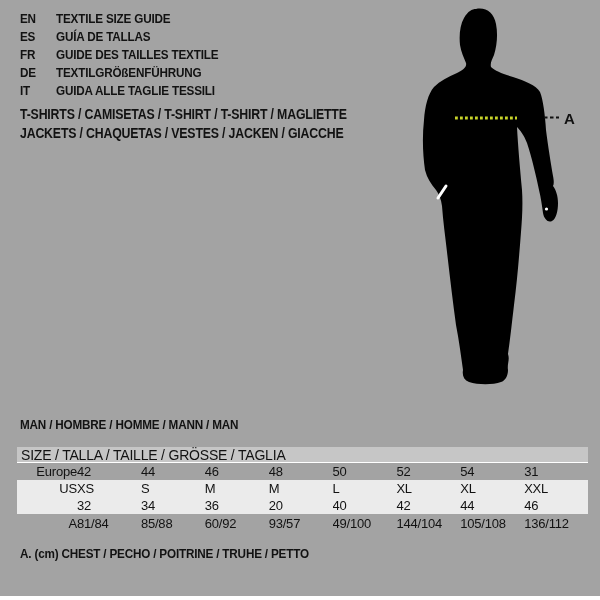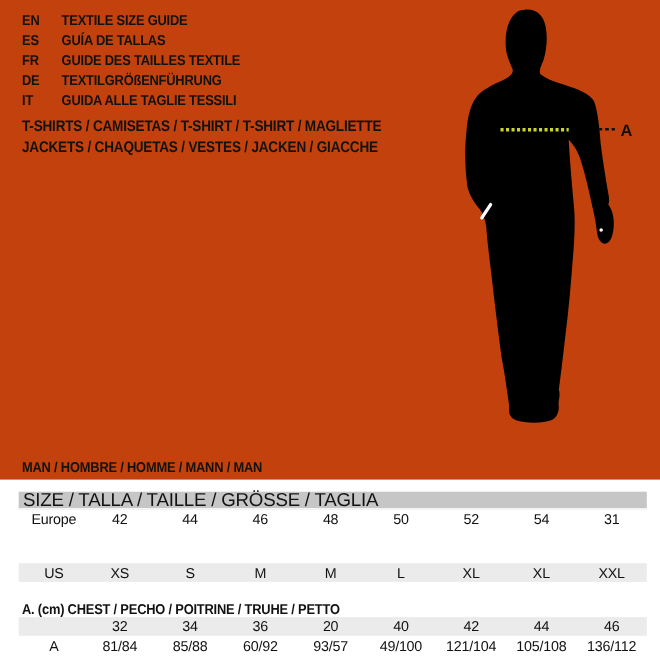--- a/index.html
+++ b/index.html
@@ -1,21 +1,21 @@
 <!DOCTYPE html>
 <html><head>
 <meta charset="utf-8">
 <style>
   html,body{margin:0;padding:0;}
   body{
     width:600px;height:600px;background:#ffffff;overflow:hidden;
     font-family:"Liberation Sans", sans-serif;color:#121212;
     -webkit-font-smoothing:antialiased;
   }
-  .page{position:relative;width:600px;height:436px;background:#c2410c;}
+  .page{position:relative;width:600px;height:596px;background:#a3a3a3;}
 
   
   .lang-block{
     position:absolute;left:20px;top:10px;
     transform:scaleX(0.9);transform-origin:0 0;
     font-weight:700;font-size:13px;letter-spacing:-0.2px;
   }
   .lang-row{display:flex;line-height:18px;white-space:nowrap;}
   .lang-code{width:40px;flex:0 0 40px;}
   .lang-title{}
@@ -39,28 +39,28 @@
   .section-title{
     position:absolute;left:20px;top:417px;
     transform:scaleX(0.9);transform-origin:0 0;
     font-weight:700;font-size:13px;letter-spacing:-0.2px;line-height:16px;white-space:nowrap;
   }
 
   
   .size-table{position:absolute;left:17px;top:447px;width:571px;font-size:13px;letter-spacing:-0.2px;}
   .tbl-header{
     height:16px;line-height:16px;background:#c6c6c6;
-    padding-left:4px;font-size:17px;white-space:nowrap;
+    padding-left:4px;font-size:14px;white-space:nowrap;
     border-bottom:1px solid #ffffff;box-sizing:border-box;
   }
   .tbl-row{display:grid;grid-template-columns:60px repeat(8,1fr);height:17px;line-height:17px;}
-  .tbl-row.stripe{background:#ebebeb;margin-top:32px;}
+  .tbl-row.stripe{background:#ebebeb;}
   .tbl-row.last{height:19px;line-height:19px;}
-  .cell{text-align:center;overflow:hidden;}
-  .cell.lbl{text-align:center;padding-left:4px;}
+  .cell{overflow:hidden;}
+  .cell.lbl{text-align:right;padding-left:4px;}
 
   
   .footnote{
     position:absolute;left:20px;top:545px;
     transform:scaleX(0.9);transform-origin:0 0;
     font-weight:700;font-size:13px;letter-spacing:-0.2px;line-height:17px;white-space:nowrap;
   }
 </style>
 </head>
 <body>
@@ -180,21 +180,21 @@
       <div class="cell">46</div>
     </div>
 
     <div class="tbl-row last">
       <div class="cell lbl">A</div>
       <div class="cell">81/84</div>
       <div class="cell">85/88</div>
       <div class="cell">60/92</div>
       <div class="cell">93/57</div>
       <div class="cell">49/100</div>
-      <div class="cell">121/104</div>
+      <div class="cell">144/104</div>
       <div class="cell">105/108</div>
       <div class="cell">136/112</div>
     </div>
   </div>
 
   <div class="footnote">A. (cm) CHEST / PECHO / POITRINE / TRUHE / PETTO</div>
 
 </div>
 
 </body></html>

